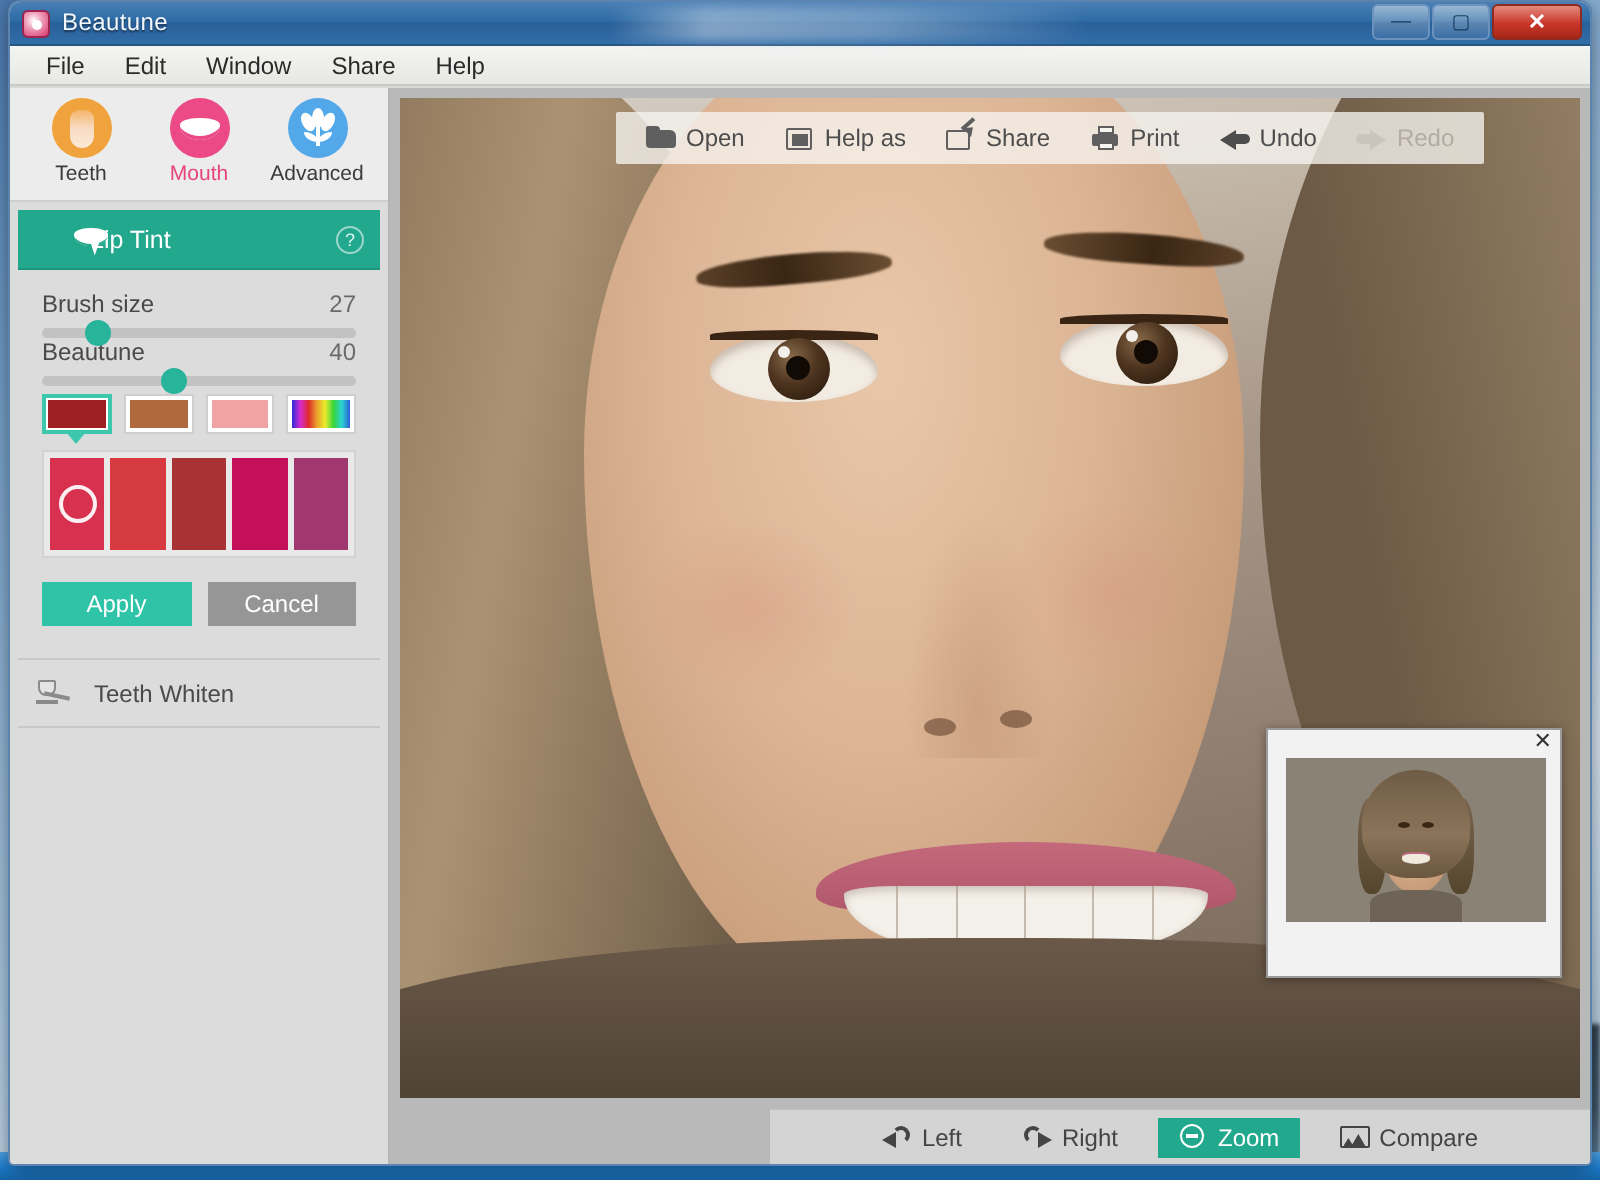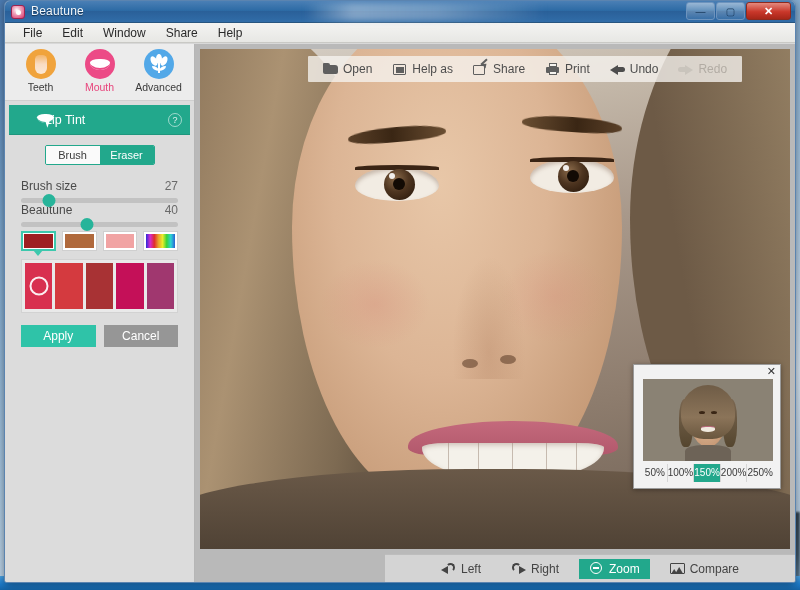--- a/index.html
+++ b/index.html
@@ -386,24 +386,20 @@
         <div class="lip-icon">
           <div class="lips"></div>
             <div class="cur"></div>
         </div>
         <div class="th-title">Lip Tint</div>
         <div class="help-btn">?</div>
       </div>
 
       <div id="panel-body">
 
-        <div id="mode-toggle">
-          <div class="mode-seg sel">Brush</div>
-          <div class="mode-seg">Eraser</div>
-        </div>
 
         <div class="slider-block">
           <div class="slider-head">
             <span class="slider-label">Brush size</span>
             <span class="slider-val">27</span>
           </div>
           <div class="track">
             <div class="thumb" style="left:18%"></div>
           </div>
         </div>
@@ -440,20 +436,30 @@
           <div class="shade" style="background:#c41058"></div>
           <div class="shade" style="background:#a0376f"></div>
         </div>
 
         <div id="actions">
           <div class="btn apply">Apply</div>
           <div class="btn cancel">Cancel</div>
         </div>
       </div>
 
+      <div id="subtools">
+        <div class="subtool">
+          <div class="tooth-icon">
+            <div class="t1"></div>
+              <div class="t2"></div>
+              <div class="t3"></div>
+          </div>
+          <div class="st-label">Teeth Whiten</div>
+        </div>
+      </div>
     </div>
 
     <div id="canvas-wrap">
       <div id="photo-frame">
         <div id="photo">
           <div class="hairmass h-left"></div>
           <div class="face"></div>
           <div class="cheekL"></div>
             <div class="cheekR"></div>
           <div class="browL"></div>
@@ -540,27 +546,20 @@
           <div id="zoom-thumb">
             <div class="thairL"></div>
               <div class="thairR"></div>
             <div class="tface"></div>
               <div class="thair"></div>
             <div class="teyeL"></div>
               <div class="teyeR"></div>
             <div class="tmouth"></div>
               <div class="tbody"></div>
           </div>
-          <div id="zoom-levels">
-            <div class="zlvl">50%</div>
-            <div class="zlvl">100%</div>
-            <div class="zlvl sel">150%</div>
-            <div class="zlvl">200%</div>
-            <div class="zlvl">250%</div>
-          </div>
         </div>
       </div>
 
       <div id="bottom-bar">
         <div class="bb-item">
           <span class="bbic bbic-left">
               <i class="c"></i>
               <i class="a"></i>
             </span>
           <span>Left</span>

